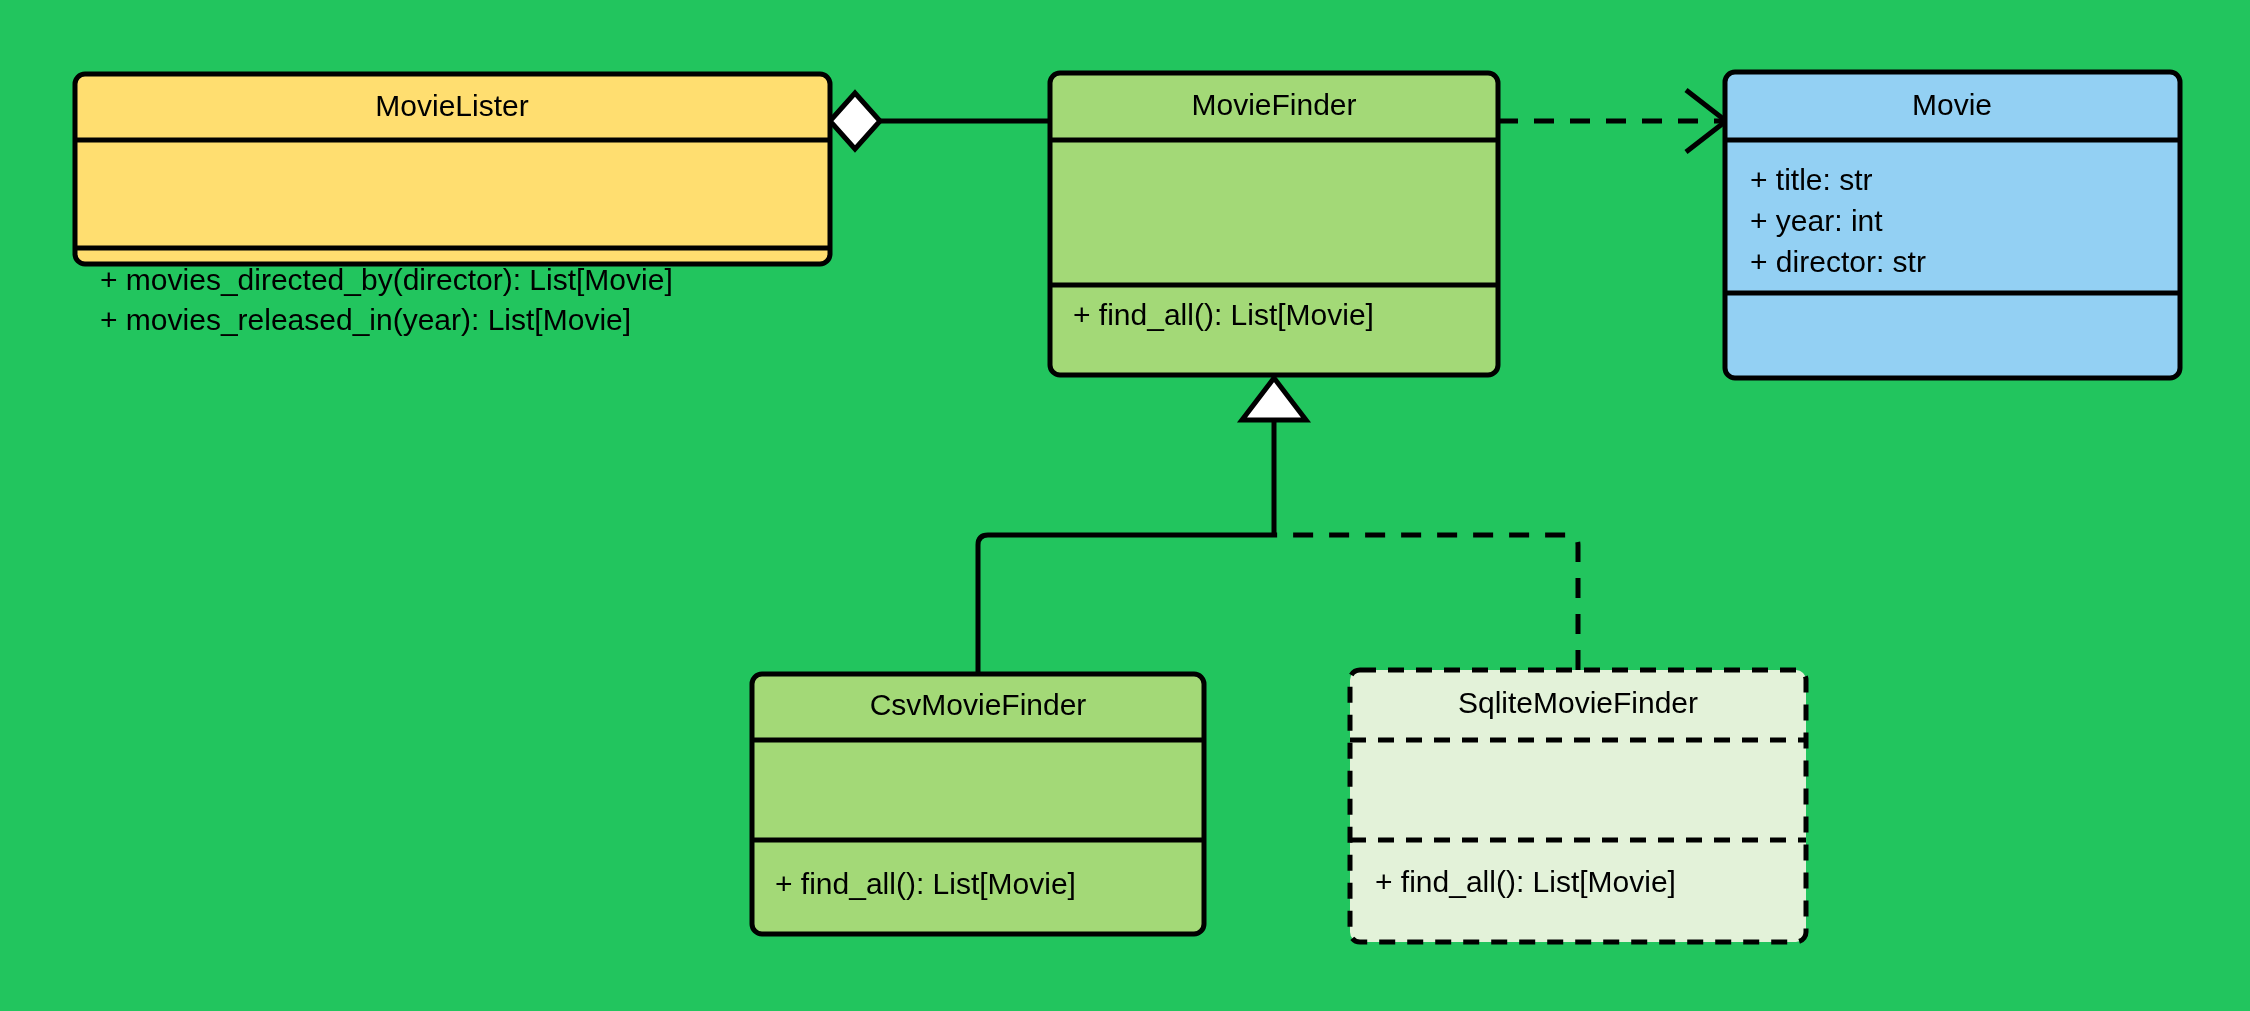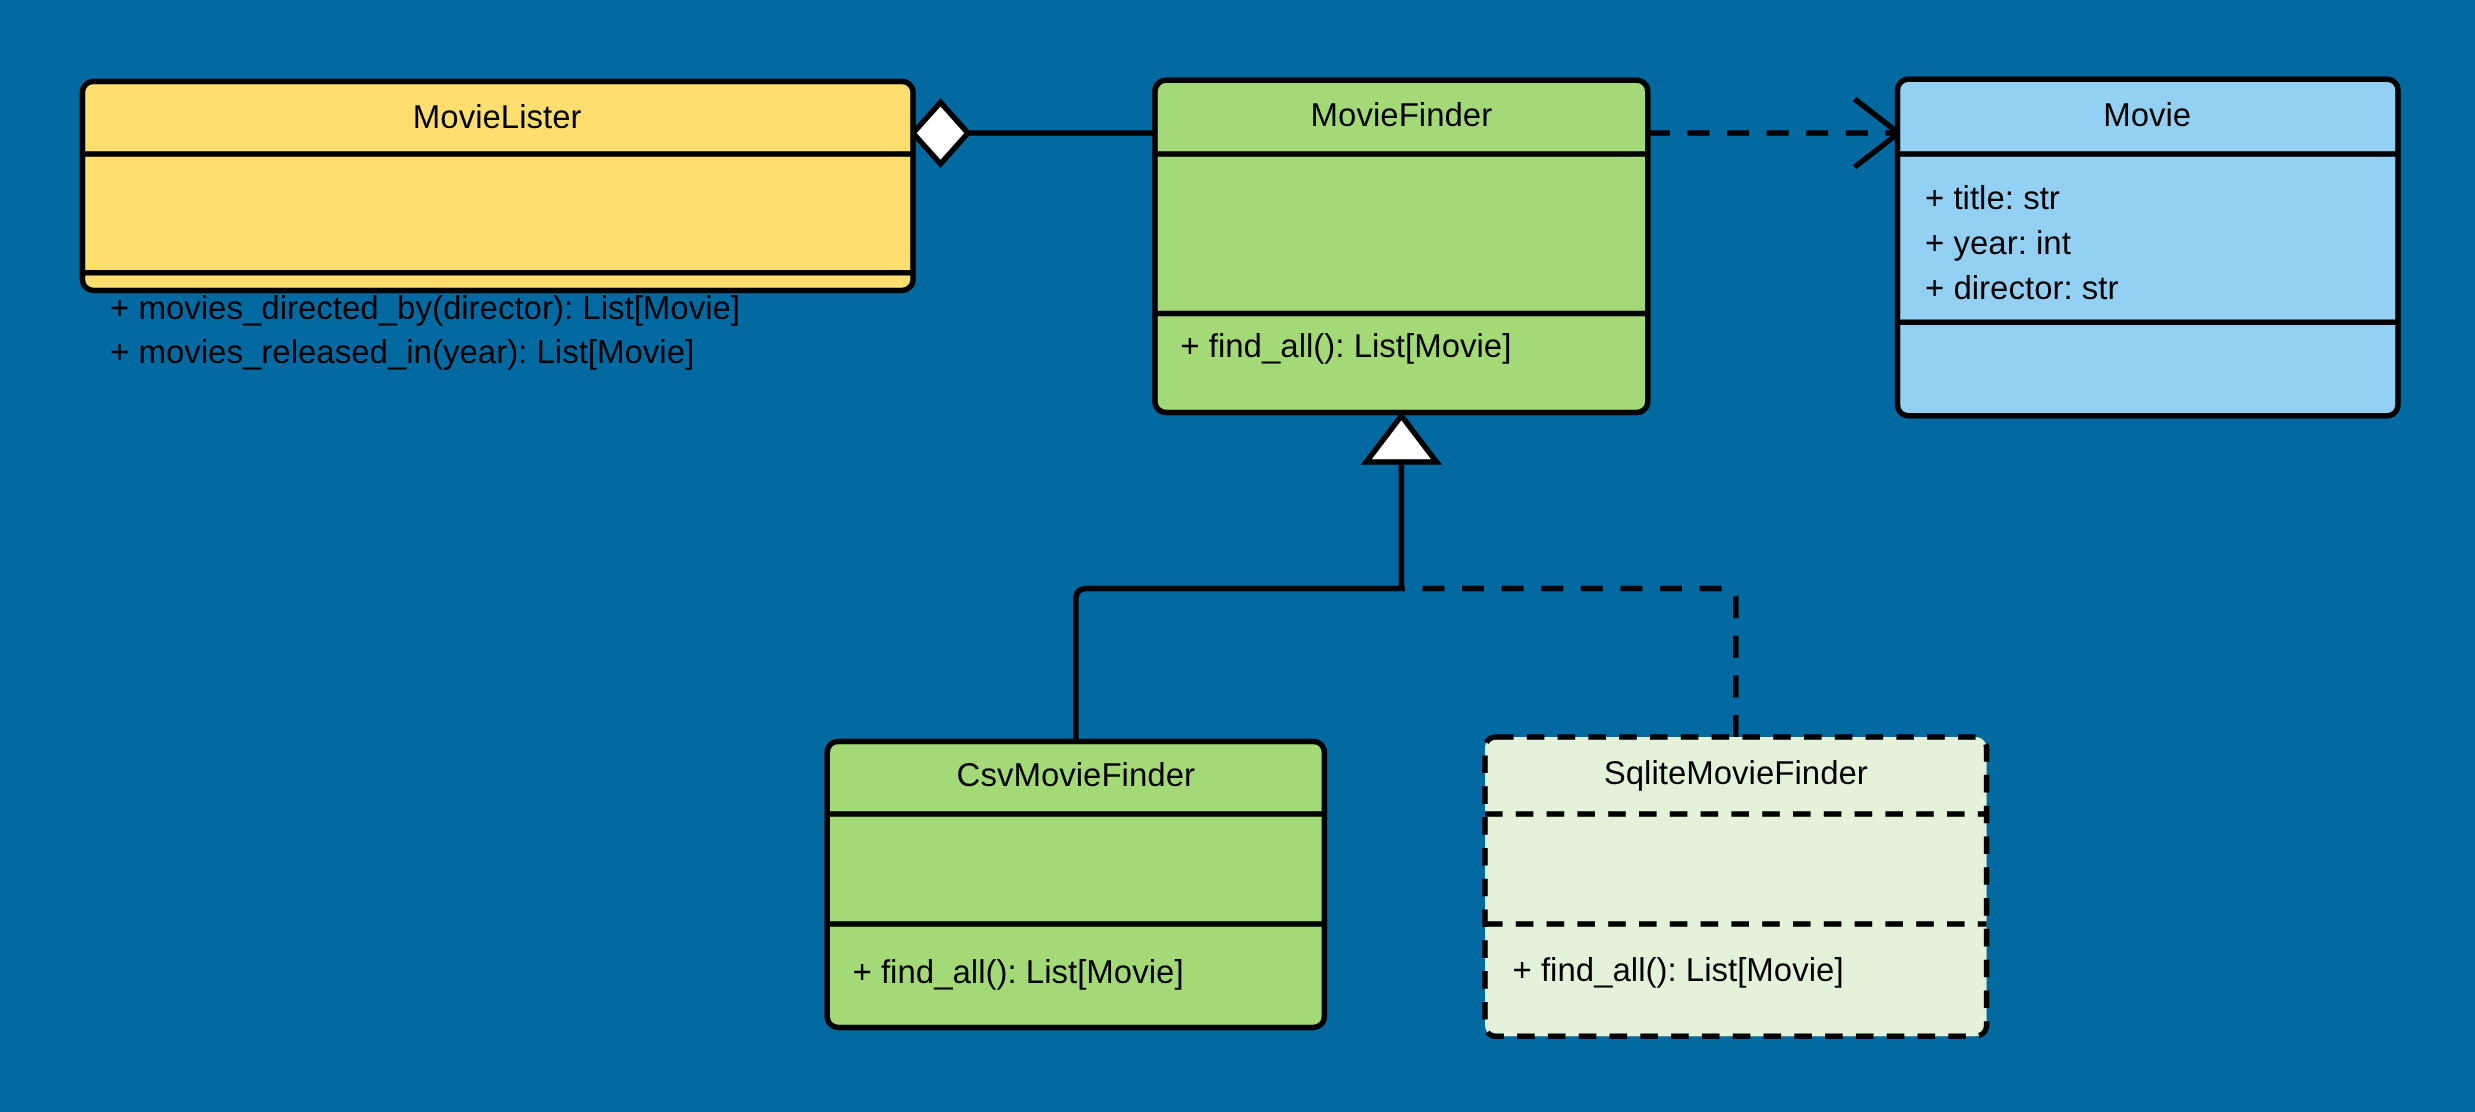--- a/index.html
+++ b/index.html
@@ -11,21 +11,21 @@
   body {
     width: 2250px;
     height: 1011px;
     font-family: "Liberation Sans", sans-serif;
     overflow: hidden;
   }
   #diagram-root {
     position: relative;
     width: 2250px;
     height: 1011px;
-    background: #0369a1;
+    background: #22c55e;
   }
   svg.canvas {
     position: absolute;
     top: 0;
     left: 0;
     width: 2250px;
     height: 1011px;
     display: block;
   }
   .cls-name {

